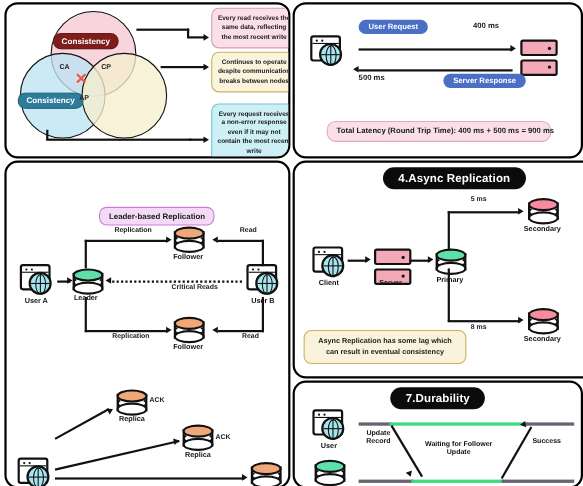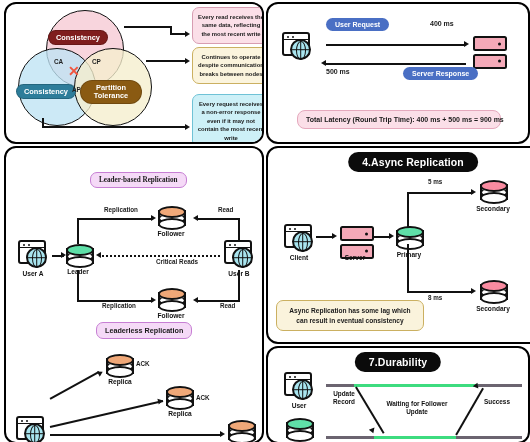--- a/index.html
+++ b/index.html
@@ -174,21 +174,20 @@
       <div class="circ c-avail"></div>
       <div class="circ c-part"></div>
 
       <div class="minilbl m-ca">CA</div>
       <div class="minilbl m-cp">CP</div>
       <div class="minilbl m-ap">AP</div>
       <div class="xmark">✕</div>
 
       <div class="pill pill-cons">Consistency</div>
       <div class="pill pill-avail">Consistency</div>
-      <div class="pill pill-part">Partition Tolerance</div>
     </div>
 
     <div>
       <div class="aline" style="left:118px;top:22px;width:48px;height:1.6px;"></div>
       <div class="aline" style="left:164px;top:22px;width:1.6px;height:8px;"></div>
       <div class="aline" style="left:164px;top:29px;width:16px;height:1.6px;"></div>
       <div class="ahead" style="left:179px;top:26.5px;"></div>
     </div>
     <div>
       <div class="aline" style="left:140px;top:56px;width:40px;height:1.6px;"></div>
@@ -237,21 +236,21 @@
     </div>
 
     <div class="mslbl" style="left:58px;top:64px;">500 ms</div>
     <div class="bpill" style="left:135px;top:63px;">Server Response</div>
 
     <div class="totbox" style="left:29px;top:106px;width:186px;">Total Latency (Round Trip Time): 400 ms + 500 ms = 900 ms</div>
   </div>
 
   <div class="panel" id="panel-replication">
 
-    <div class="vpill" style="left:84px;top:24px;font-family:Liberation Serif, serif;">Leader-based Replication</div>
+    <div class="vpill" style="left:84px;top:40px;">Leader-based Replication</div>
 
     <div class="db" style="left:152px;top:58px;">
       <div class="top"></div>
         <div class="body"></div>
         <div class="mid"></div>
         <div class="bot"></div>
     </div>
     <div class="dblbl" style="left:145px;top:82px;width:40px;">Follower</div>
 
     <div class="db green" style="left:60px;top:96px;">
@@ -327,21 +326,20 @@
       <div class="dotline" style="left:96px;top:107px;width:118px;"></div>
       <div class="ahead-l" style="left:90px;top:104.2px;"></div>
     </div>
 
     <div class="elbl" style="left:98px;top:58px;">Replication</div>
     <div class="elbl" style="left:212px;top:58px;">Read</div>
     <div class="elbl" style="left:96px;top:154px;">Replication</div>
     <div class="elbl" style="left:214px;top:154px;">Read</div>
     <div class="elbl" style="left:150px;top:110px;">Critical Reads</div>
 
-    <div class="vpill" style="left:90px;top:174px;">Leaderless Replication</div>
 
     <div class="browser" style="left:10px;top:268px;">
       <div class="win">
           <div class="bar"></div>
           <div class="d1"></div>
           <div class="d2"></div>
         </div>
       <div class="globe">
           <div class="globe-ell"></div>
         </div>

